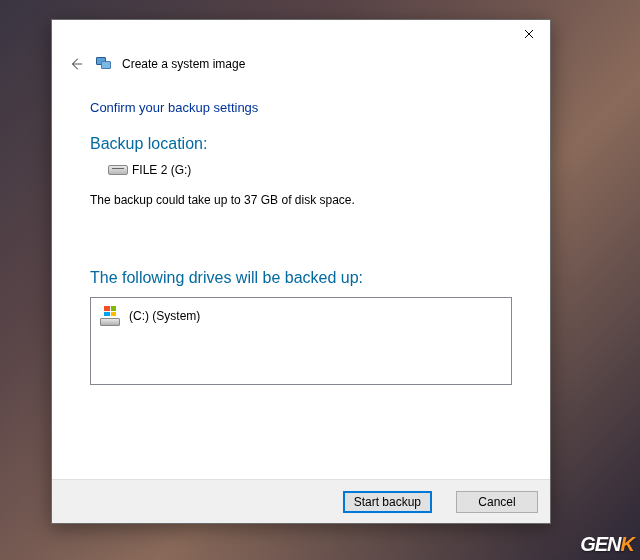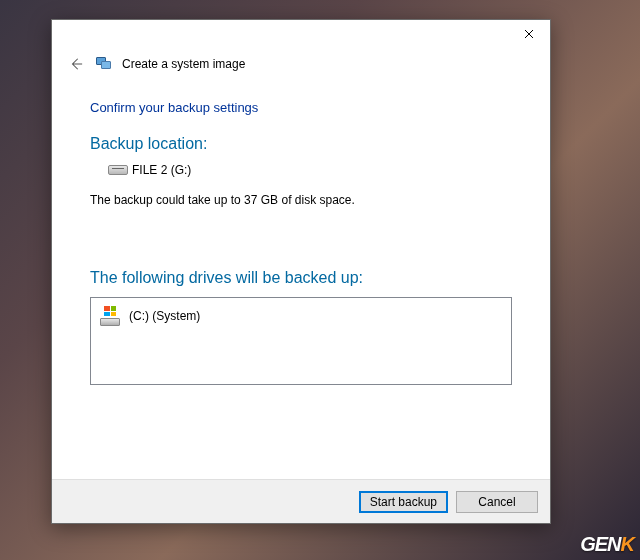--- a/index.html
+++ b/index.html
@@ -171,21 +171,21 @@
       border-radius: 1px;
     }
     .button-bar {
       background: #f0f0f0;
       border-top: 1px solid #dfdfdf;
       height: 44px;
       display: flex;
       justify-content: flex-end;
       align-items: center;
       padding-right: 12px;
-      gap: 8px;
+      gap: 24px;
     }
     .btn {
       min-width: 82px;
       height: 22px;
       background: #e1e1e1;
       border: 1px solid #adadad;
       font-size: 12px;
       font-family: inherit;
       cursor: pointer;
       padding: 0 10px;

